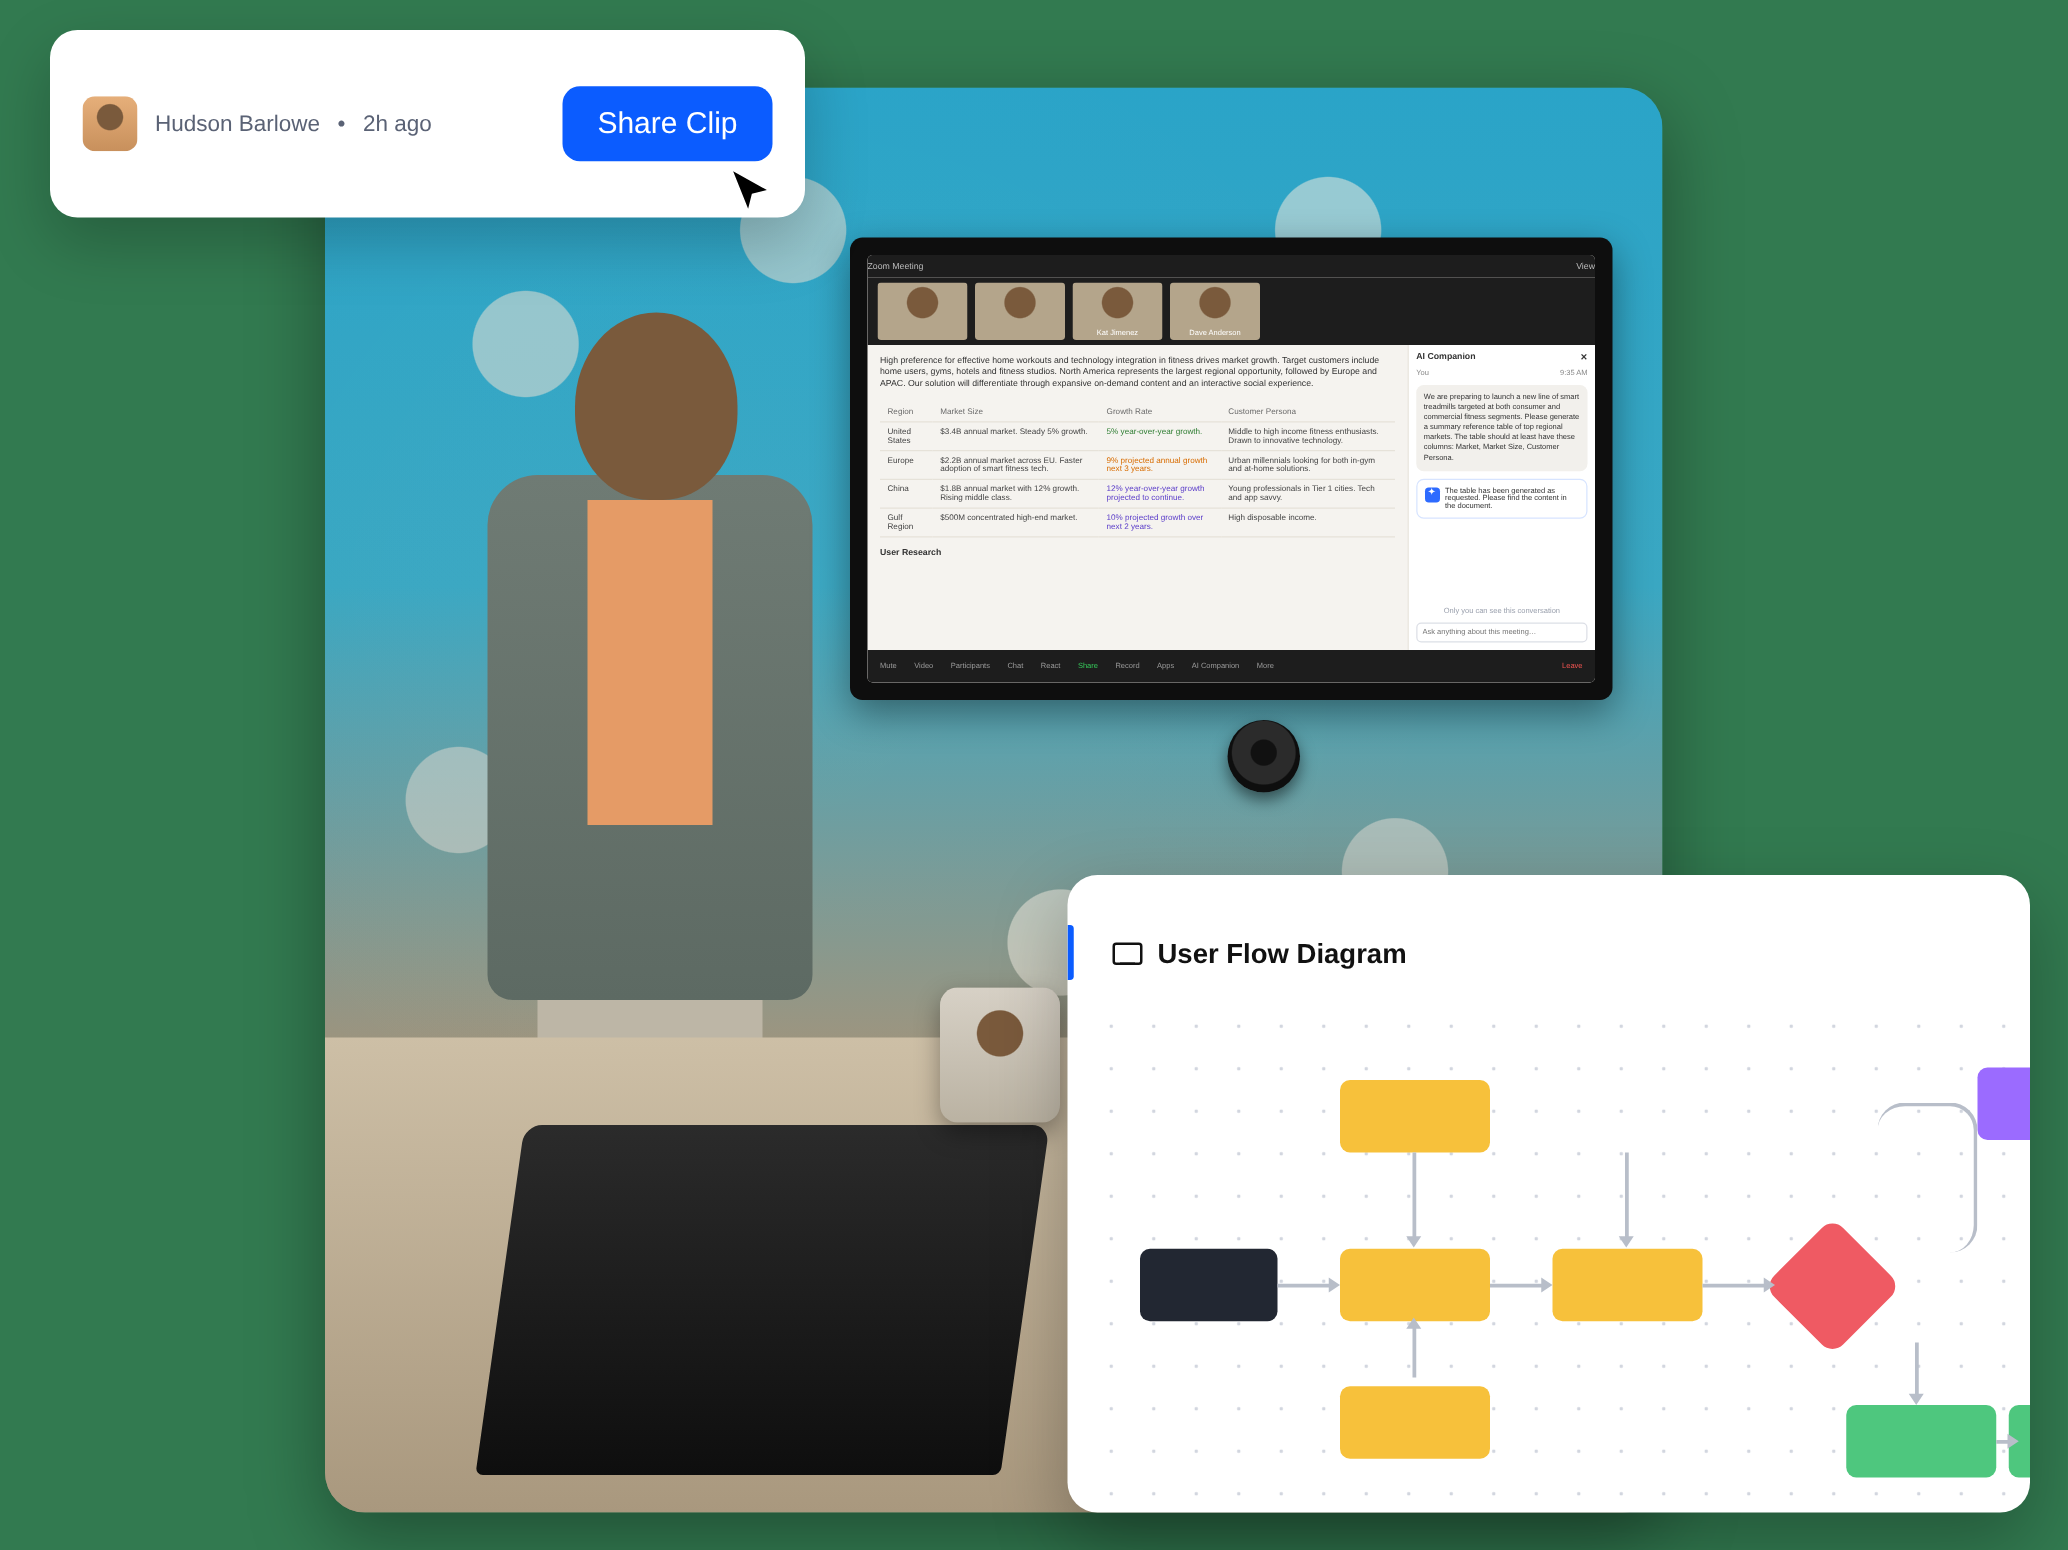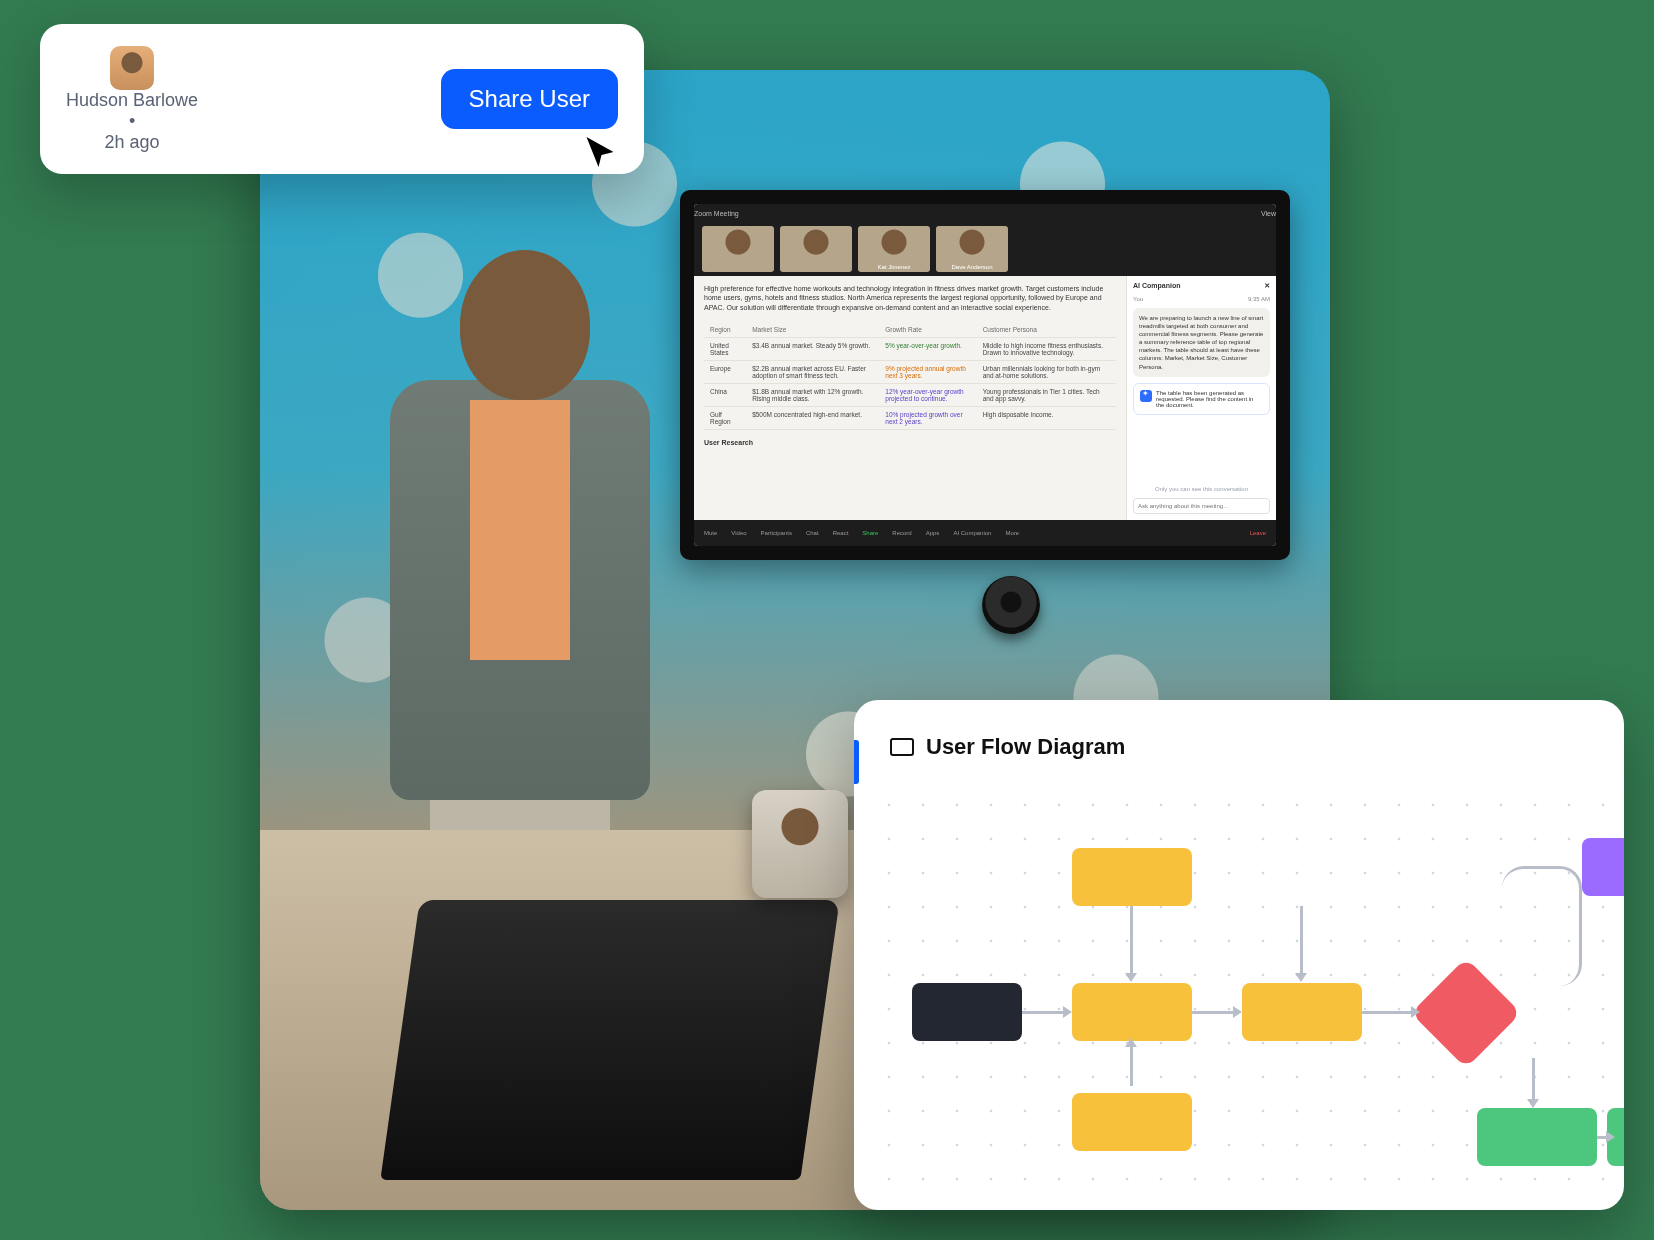--- a/index.html
+++ b/index.html
@@ -119,21 +119,21 @@
   .share-card {
     position:absolute; left: 40px; top: 24px;
     width: 604px; height: 150px;
     background:#fff; border-radius: 22px;
     box-shadow: 0 20px 50px rgba(0,0,0,.22);
     padding: 22px 26px;
     display:flex; align-items:center; justify-content:space-between;
   }
   .share-left { display:flex; flex-direction:column; gap:12px;}
   .share-title { font-size:32px; font-weight:800; color:#0b1730; letter-spacing:-0.5px;}
-  .share-meta { display:flex; align-items:center; gap:0; color:#5a6275; font-size:18px;flex-direction:column;}
+  .share-meta { display:flex; align-items:center; gap:14px; color:#5a6275; font-size:18px;}
   .avatar {
     width:44px; height:44px; border-radius:10px;
     background: radial-gradient(circle at 50% 38%, #7a5a3c 10px, transparent 11px), linear-gradient(#e6af7a,#c8905c);
   }
   .share-btn {
     background:#0b5cff; color:#fff; font-size:24px; font-weight:500;
     padding: 16px 28px; border:none; border-radius: 14px; cursor:pointer;
   }
   .cursor {
     position:absolute; right: 62px; top: 110px;
@@ -144,21 +144,21 @@
   
   .flow-card {
     position:absolute; right: 30px; bottom: 30px;
     width: 770px; height: 510px;
     background:#fff; border-radius: 24px;
     box-shadow: 0 24px 60px rgba(0,0,0,.28);
     overflow:hidden;
     display:flex; flex-direction:column;
   }
   .flow-accent { position:absolute; left:0; top:40px; width:5px; height:44px; background:#0b5cff; border-radius:0 3px 3px 0;}
-  .flow-header { display:flex; align-items:center; gap:12px; padding: 34px 36px 18px; font-size:22px; font-weight:700; color:#111;}
+  .flow-header { display:flex; align-items:center; gap:12px; padding: 34px 36px 18px; font-size:22px; font-weight:700; color:#111;margin-top:16px;}
   .flow-header .ico { width:24px; height:18px; border:2px solid #111; border-radius:3px; position:relative;}
   .flow-header .ico::after{content:"";position:absolute;left:4px;right:4px;bottom:-2px;height:2px;background:#111;}
   .flow-canvas {
     flex:1; position:relative;
     background-image: radial-gradient(circle, #d2d6df 1.5px, transparent 1.6px);
     background-size: 34px 34px;
     background-position: 10px 10px;
     margin: 0 8px 8px;
   }
   .node { position:absolute; border-radius:8px; }
@@ -302,21 +302,21 @@
 
 <div class="share-card">
   <div class="share-left">
     <div class="share-meta">
       <div class="avatar"></div>
       <span>Hudson Barlowe</span>
       <span>•</span>
       <span>2h ago</span>
     </div>
   </div>
-  <button class="share-btn">Share User</button>
+  <button class="share-btn">Share Clip</button>
   <div class="cursor">
     <svg viewBox="0 0 24 24">
         <path d="M3 2 L21 12 L13 14 L11 22 Z" fill="#000"></path>
       </svg>
   </div>
 </div>
 
 <div class="flow-card">
   <div class="flow-accent"></div>
   <div class="flow-header">

